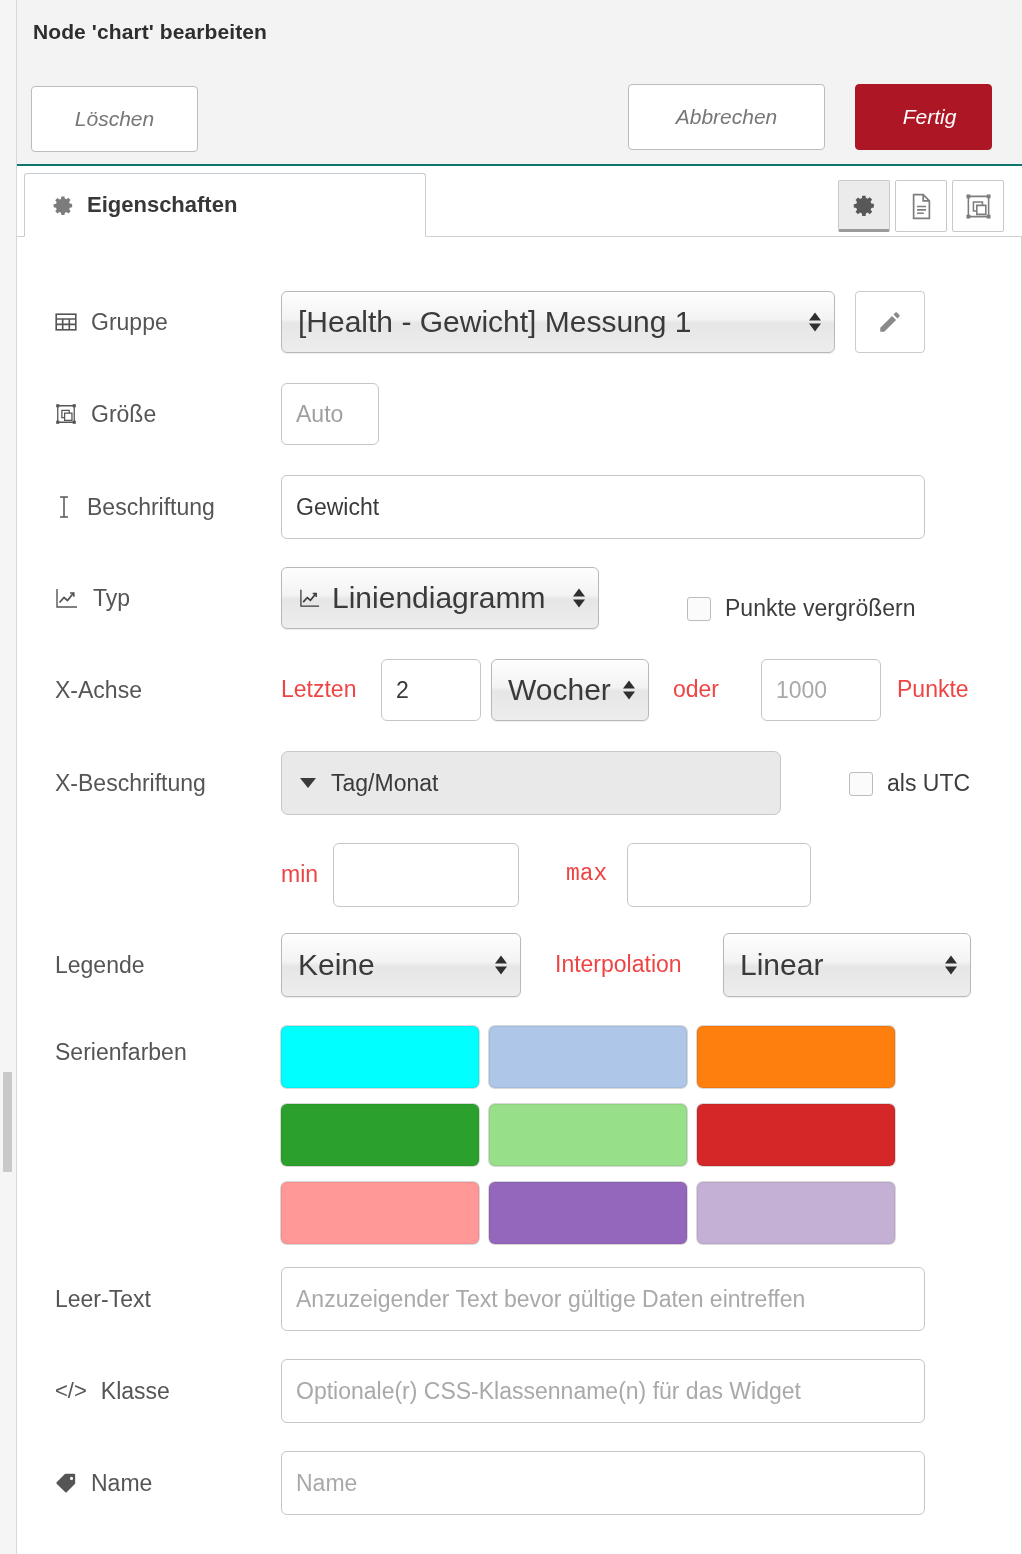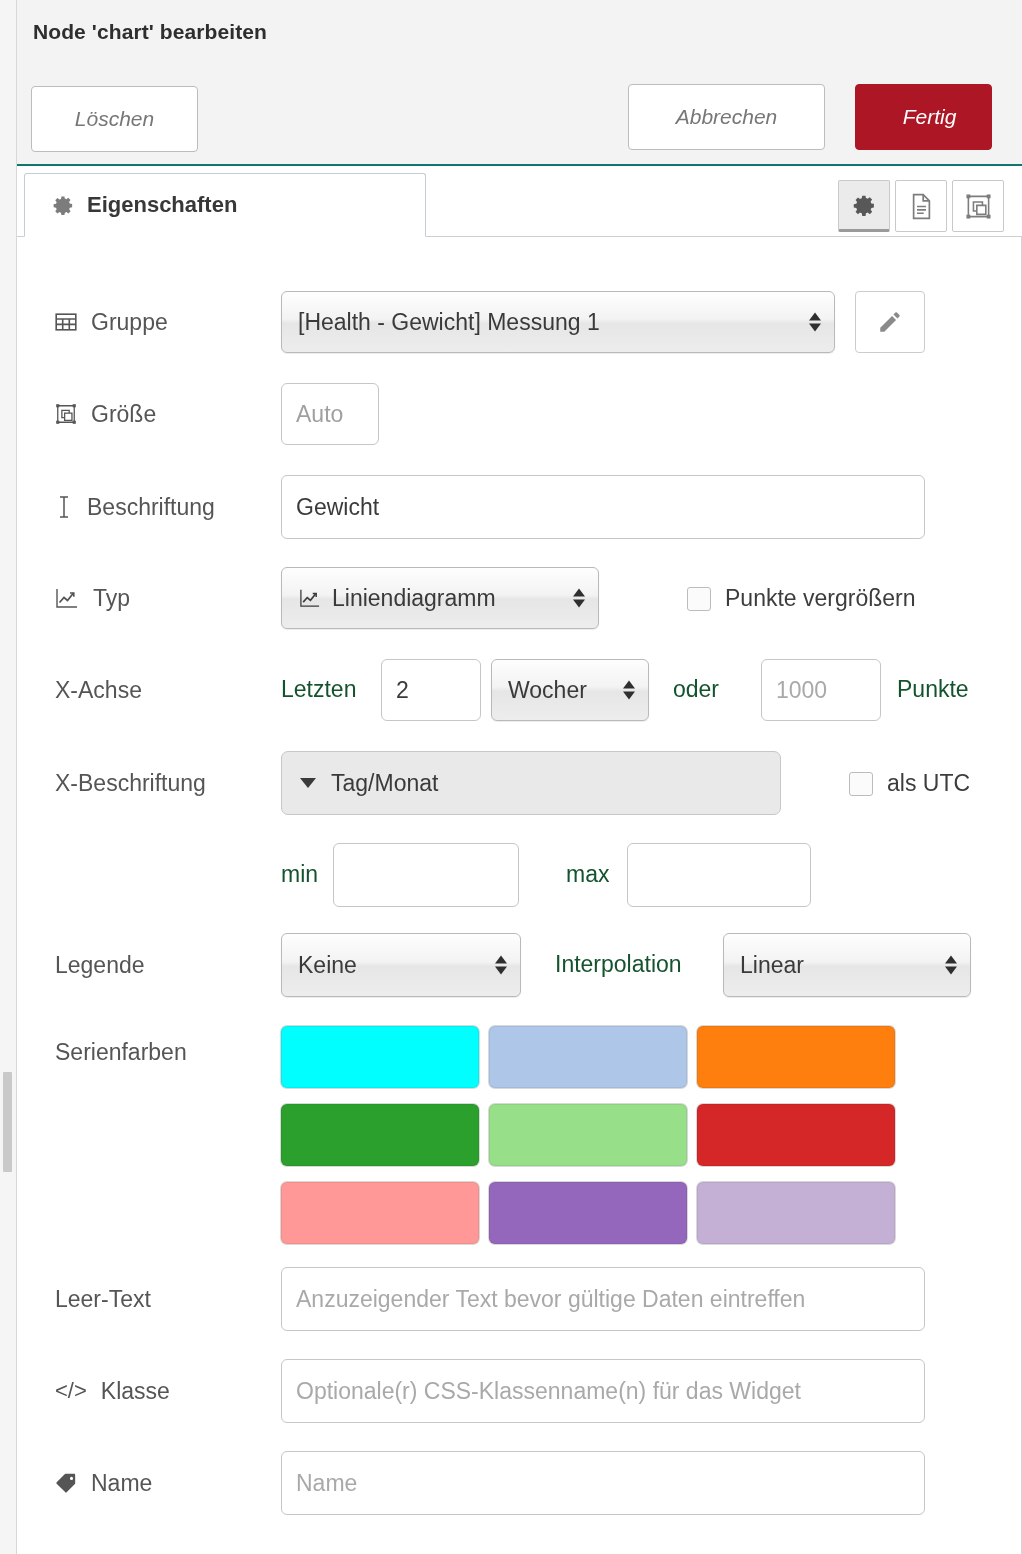--- a/index.html
+++ b/index.html
@@ -177,21 +177,21 @@
   .lbl.noicon { padding-left: 38px; }
 
   
   .sel {
     appearance: none;
     -webkit-appearance: none;
     background: linear-gradient(to bottom, #fefefe 0%, #f3f3f3 45%, #e6e6e6 52%, #ededed 100%);
     border: 1px solid #b9b9b9;
     border-radius: 6px;
     font-family: "Liberation Sans", sans-serif;
-    font-size: 23px;
+    font-size: 30px;
     color: #3a3a3a;
     padding: 0 40px 0 16px;
     cursor: pointer;
     position: relative;
     display: flex;
     align-items: center;
     box-shadow: 0 1px 1px rgba(0,0,0,0.08);
   }
   .sel .arrows {
     position: absolute;
@@ -241,21 +241,21 @@
 
   .chk-wrap { display: flex; align-items: center; gap: 14px; cursor: pointer; }
   .chk {
     width: 24px; height: 24px;
     border: 1px solid #bcbcbc;
     border-radius: 3px;
     background: #fbfbfb;
   }
   .chk-label { font-size: 23px; color: #3d3d3d; white-space: nowrap; }
 
-  .small-txt { font-size: 23px; color: #14532d; white-space: nowrap; }
+  .small-txt { font-size: 23px; color: #ef4444; white-space: nowrap; }
 
   
   .swatch-grid {
     position: absolute;
     left: 264px; top: 1026px;
     width: 620px;
     display: grid;
     grid-template-columns: repeat(3, 198px);
     grid-auto-rows: 62px;
     gap: 16px 10px;
@@ -412,21 +412,21 @@
             <path d="M4.5 15.5l4.5-5 3.5 3 6-7.5"></path>
             <path d="M15 6h3.8v3.8" stroke-width="1.6"></path>
           </svg>
         </span>
         <span>Liniendiagramm</span>
         <span class="arrows">
           <span class="tri-up"></span>
             <span class="tri-down"></span>
         </span>
       </div>
-      <div class="chk-wrap" style="position:absolute; left:670px; top:18px;text-align:center;">
+      <div class="chk-wrap" style="position:absolute; left:670px; top:28px;text-align:center;">
         <span class="chk"></span>
         <span class="chk-label">Punkte vergrößern</span>
       </div>
     </div>
 
     <div class="row" style="top:422px; height:62px;">
       <div class="lbl noicon">X-Achse</div>
       <span class="small-txt" style="position:absolute; left:264px; top:17px;">Letzten</span>
       <input class="inp" style="position: absolute; left: 364px; top: 0px; width: 100px; height: 62px;" value="2">
       <div class="sel" style="position:absolute; left:474px; top:0; width:158px; height:62px;">
@@ -449,21 +449,21 @@
       </div>
       <div class="chk-wrap" style="position:absolute; left:788px; top:19px;padding-left:44px;">
         <span class="chk"></span>
         <span class="chk-label">als UTC</span>
       </div>
     </div>
 
     <div class="row" style="top:606px; height:64px;">
       <span class="small-txt" style="position:absolute; left:264px; top:18px;">min</span>
       <input class="inp" style="position: absolute; left: 316px; top: 0px; width: 186px; height: 64px;" value="">
-      <span class="small-txt" style="position:absolute; left:549px; top:18px;">max</span>
+      <span class="small-txt" style="position:absolute; left:549px; top:18px;font-family:Liberation Mono, monospace;">max</span>
       <input class="inp" style="position: absolute; left: 610px; top: 0px; width: 184px; height: 64px;" value="">
     </div>
 
     <div class="row" style="top:696px; height:64px;">
       <div class="lbl noicon">Legende</div>
       <div class="sel" style="position:absolute; left:264px; top:0; width:240px; height:64px;">
         <span>Keine</span>
         <span class="arrows">
           <span class="tri-up"></span>
             <span class="tri-down"></span>

